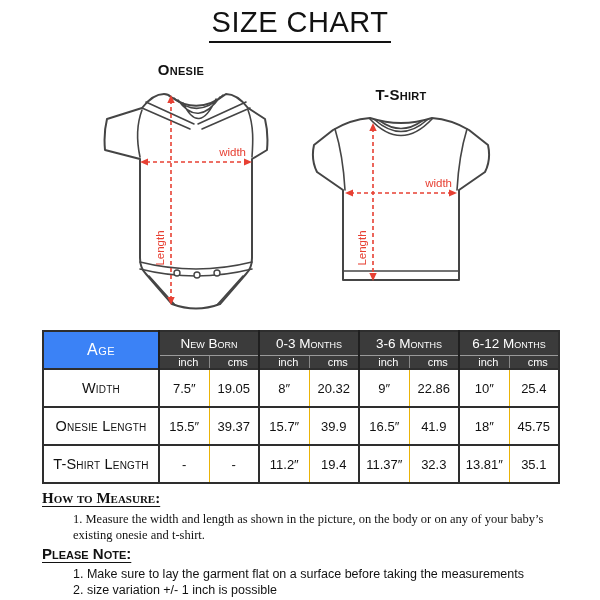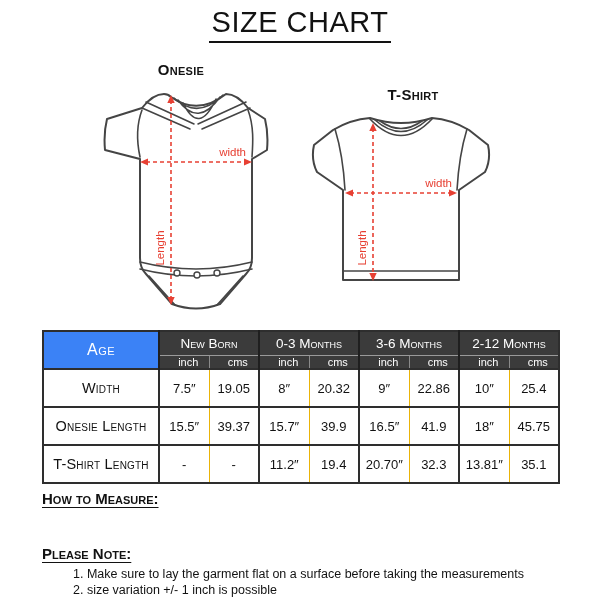--- a/index.html
+++ b/index.html
@@ -9,21 +9,21 @@
 
   
   .title { position:absolute; top:6px; left:0; right:0; text-align:center; }
   .title span { display:inline-block; font-size:29px; font-weight:500; letter-spacing:.5px; color:#121212;
                 border-bottom:2.5px solid #121212; padding:0 3px 2px; }
 
   
   .garment-label { position:absolute; font-variant:small-caps; font-weight:600; font-size:15px;
                    color:#121212; letter-spacing:.3px; transform:translateX(-50%);text-align:right; }
   .onesie-label { left:181px; top:61px; }
-  .tshirt-label { left:413px; top:86px; }
+  .tshirt-label { left:401px; top:86px; }
 
   
   .onesie-svg { position:absolute; left:100px; top:86px; }
   .tshirt-svg { position:absolute; left:308px; top:108px; }
   .garment  { fill:#fff; stroke:#454545; stroke-width:2; stroke-linejoin:round; stroke-linecap:round; }
   .detail   { fill:none; stroke:#454545; stroke-width:1.6; stroke-linecap:round; }
   .snap     { fill:#fff; stroke:#454545; stroke-width:1.4; }
   .arrow    { stroke:#e74033; stroke-width:1.6; stroke-dasharray:4 3; fill:none; }
   .arrowhead{ fill:#e74033; stroke:none; }
   .dim-label{ fill:#e74033; font-size:11.5px; font-family:"Liberation Sans",sans-serif; }
@@ -42,21 +42,21 @@
              border-left:1px solid #8a8a8a;padding-left:8px; }
   tr.unit-row th.gstart { border-left:2px solid #1f1f1f; }
   tbody th.row-label { background:#fff; color:#121212; font-variant:small-caps; font-weight:500; font-size:14.5px;
              letter-spacing:.2px; height:38px; }
   tbody td { font-size:13px; color:#121212; border-left:1px solid #eab308; }
   tbody td.gstart { border-left:2px solid #2e2e2e; }
   tbody tr > * { border-top:2px solid #2e2e2e; }
 
   
   .section { position:absolute; left:42px; width:516px; }
-  .sec-how  { top:490px; }
+  .sec-how  { top:490px;font-family:Liberation Serif, serif; }
   .sec-note { top:545px; }
   .sec-heading { font-variant:small-caps; font-weight:600; font-size:15px; color:#121212;
                  text-decoration:underline; text-underline-offset:3px; margin-bottom:4px; }
   .sec-item { margin-left:31px; width:505px; font-size:12.5px; line-height:1.28; color:#121212; }
 </style>
 </head>
 <body>
 
 <div class="page">
 
@@ -120,21 +120,21 @@
         <col class="c-val">
         <col class="c-val">
         <col class="c-val">
       </colgroup>
     <thead>
       <tr>
         <th class="age" rowspan="2">Age</th>
         <th class="group" colspan="2">New Born</th>
         <th class="group" colspan="2">0-3 Months</th>
         <th class="group" colspan="2">3-6 Months</th>
-        <th class="group" colspan="2">2-12 Months</th>
+        <th class="group" colspan="2">6-12 Months</th>
       </tr>
       <tr class="unit-row">
         <th class="gstart">inch</th>
         <th>cms</th>
         <th class="gstart">inch</th>
         <th>cms</th>
         <th class="gstart">inch</th>
         <th>cms</th>
         <th class="gstart">inch</th>
         <th>cms</th>
@@ -162,30 +162,31 @@
         <td>41.9</td>
         <td class="gstart">18″</td>
         <td>45.75</td>
       </tr>
       <tr>
         <th class="row-label">T-Shirt Length</th>
         <td class="gstart">-</td>
         <td>-</td>
         <td class="gstart">11.2″</td>
         <td>19.4</td>
-        <td class="gstart">20.70″</td>
+        <td class="gstart">11.37″</td>
         <td>32.3</td>
         <td class="gstart">13.81″</td>
         <td>35.1</td>
       </tr>
     </tbody>
   </table>
 
   <div class="section sec-how">
     <div class="sec-heading">How to Measure:</div>
+    <div class="sec-item">1. Measure the width and length as shown in the picture, on the body or on any of your baby’s existing onesie and t-shirt.</div>
   </div>
 
   <div class="section sec-note">
     <div class="sec-heading">Please Note:</div>
     <div class="sec-item">1. Make sure to lay the garment flat on a surface before taking the measurements</div>
     <div class="sec-item">2. size variation +/- 1 inch is possible</div>
   </div>
 
 </div>
 

